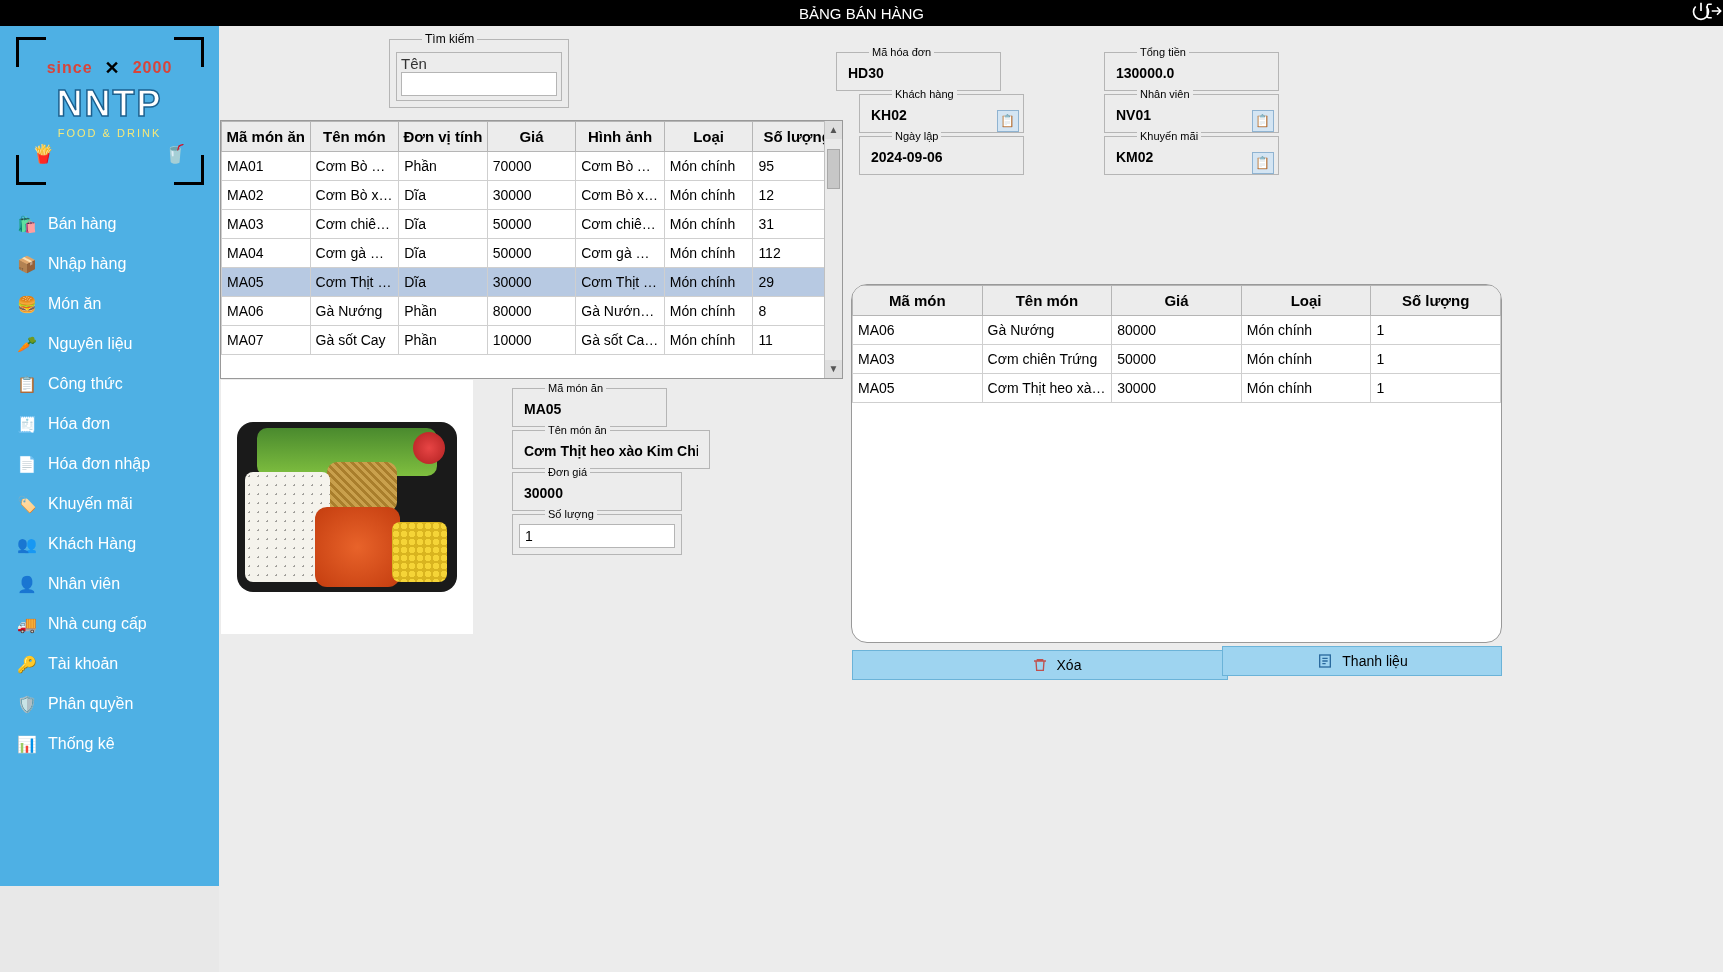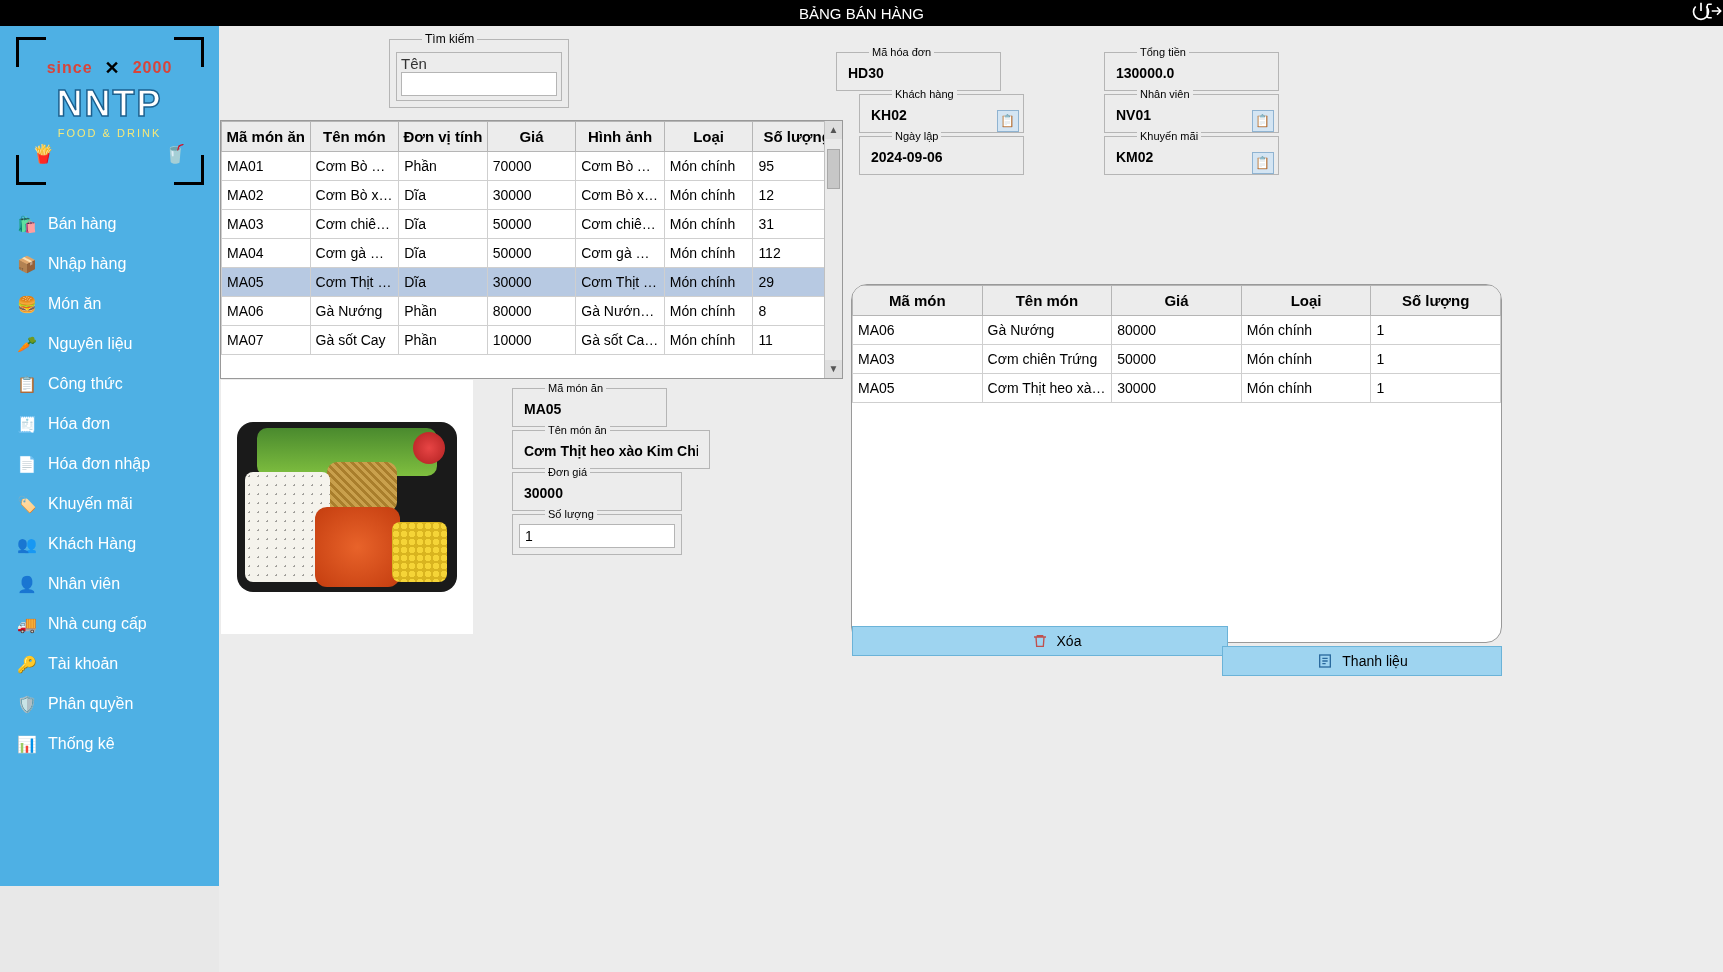--- a/index.html
+++ b/index.html
@@ -57,21 +57,21 @@
 .food-image .rice { position:absolute; left:8px; top:50px; width:85px; height:110px; background:#f5f3ec; border-radius:8px; }
 .food-image .rice::after { content:""; position:absolute; inset:0; background-image:radial-gradient(circle,#222 1px,transparent 1px); background-size:9px 9px; opacity:.4; }
 .food-image .greens { position:absolute; top:6px; left:20px; right:20px; height:48px; background:linear-gradient(#4a8a2e,#7fbf3f); border-radius:10px; }
 .food-image .noodles { position:absolute; top:40px; left:90px; width:70px; height:50px; background:repeating-linear-gradient(45deg,#c9a04c 0 3px,#a97e2c 3px 6px); border-radius:10px; }
 .food-image .kimchi { position:absolute; top:85px; left:78px; width:85px; height:80px; background:radial-gradient(#e8632a,#c43d0f); border-radius:12px; }
 .food-image .corn { position:absolute; top:100px; right:10px; width:55px; height:60px; background-image:radial-gradient(circle at 4px 4px,#f5d437 3px,transparent 3px); background-size:8px 8px; background-color:#d9b41f; border-radius:8px; }
 .food-image .tomato { position:absolute; top:10px; right:12px; width:32px; height:32px; background:radial-gradient(#e84545,#b02020); border-radius:50%; }
 
 .big-btn { position:absolute; height:30px; background:#9ed4f0; border:1px solid #6bb3d8; display:flex; align-items:center; justify-content:center; gap:8px; font-size:14px; cursor:pointer; }
 .big-btn.add { left:1px; top:620px; width:622px; }
-.big-btn.del { left:633px; top:600px; width:376px;padding-left:32px; }
+.big-btn.del { left:633px; top:624px; width:376px;padding-left:32px; }
 .big-btn.pay { left:1003px; top:620px; width:280px; }
 .big-btn .ico { width:18px; height:18px; display:flex; align-items:center; justify-content:center; }
 </style>
 </head>
 <body>
 
 <div class="titlebar">
   <span class="exit-icon">
     <svg width="18" height="18" viewBox="0 0 24 24" fill="none" stroke="#fff" stroke-width="2">
         <path d="M9 3H5a2 2 0 00-2 2v14a2 2 0 002 2h4M16 17l5-5-5-5M21 12H9"></path>

